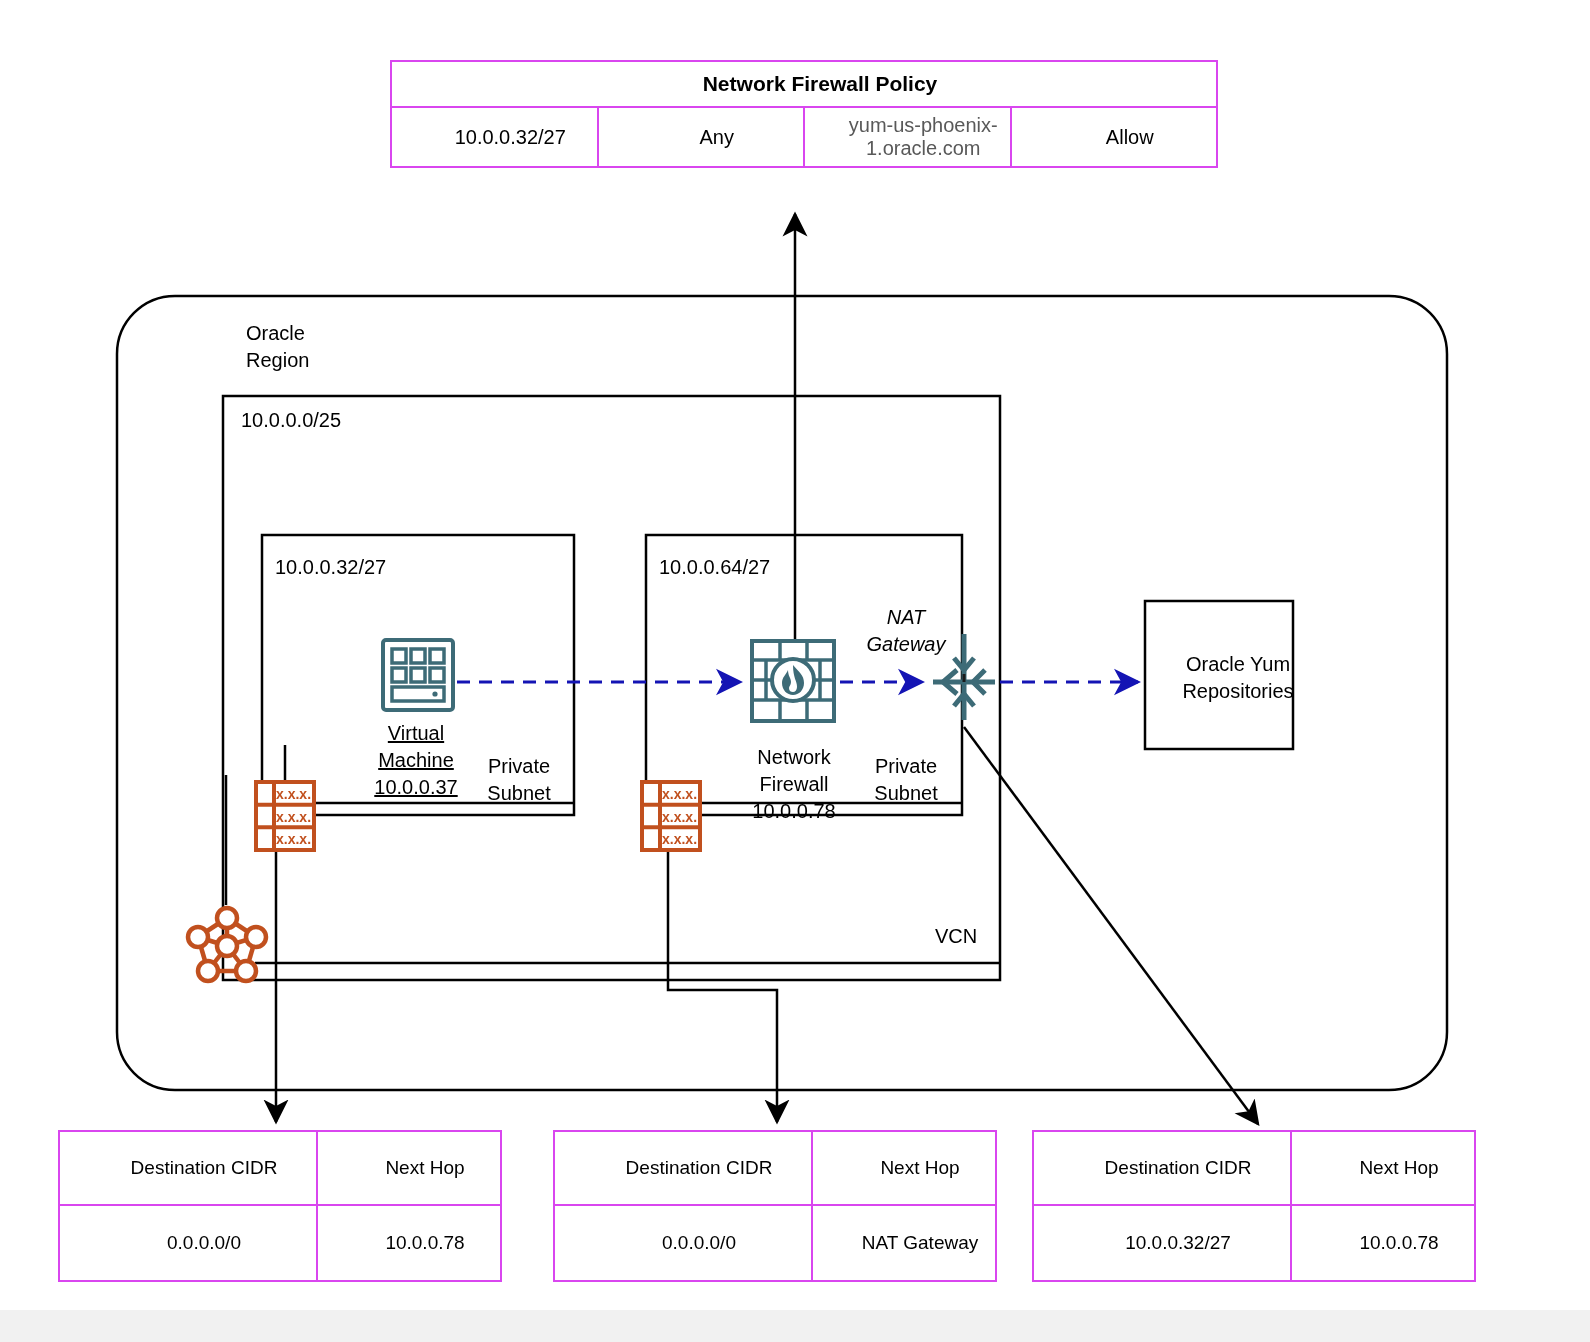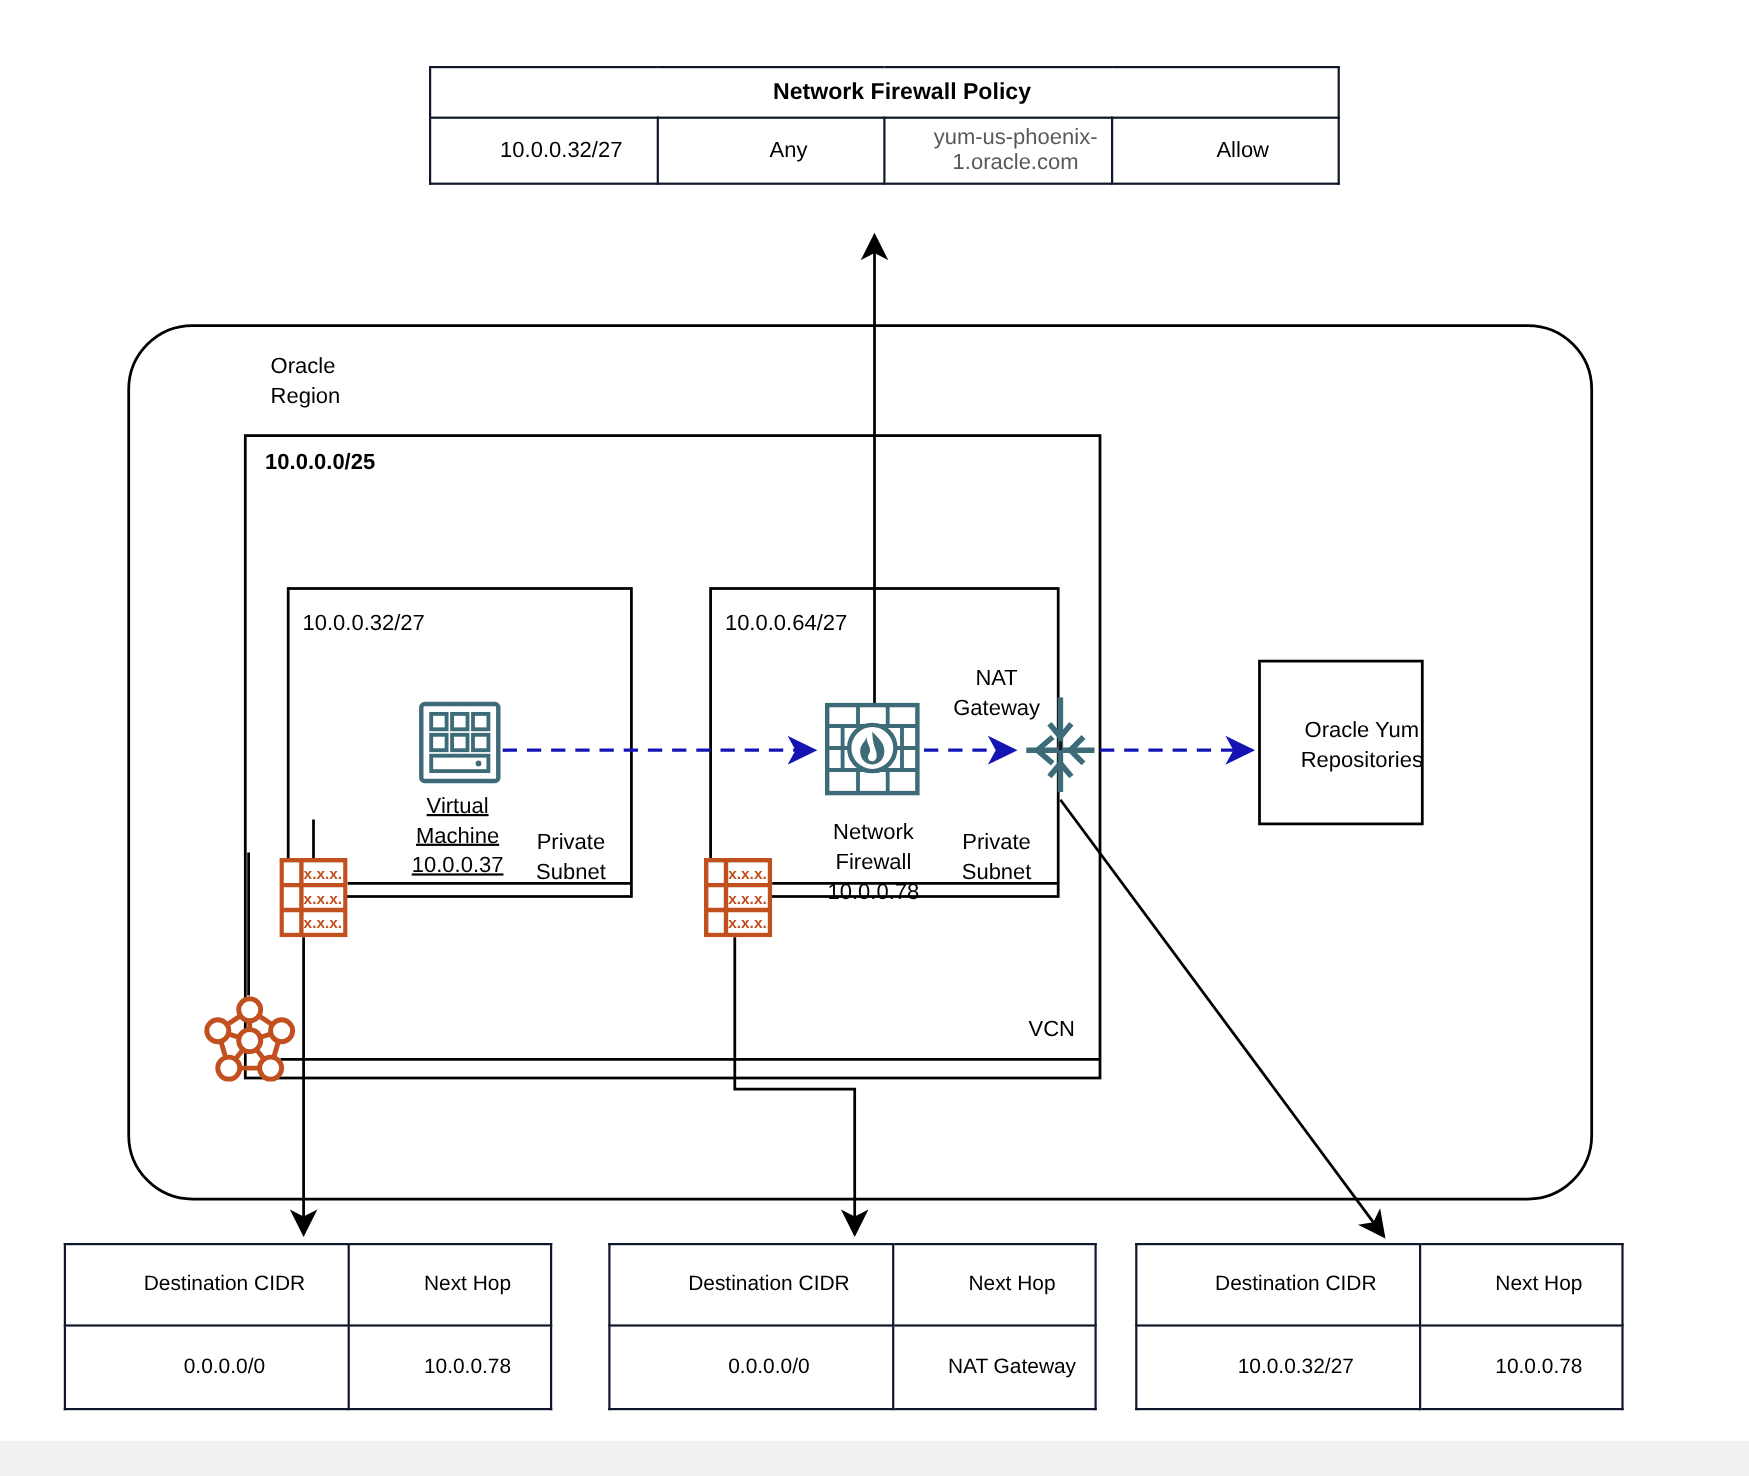--- a/index.html
+++ b/index.html
@@ -22,21 +22,21 @@
     height: 1342px;
   }
   
   .dtable {
     position: absolute;
     border-collapse: collapse;
     background: #ffffff;
     table-layout: fixed;
   }
   .dtable td, .dtable th {
-    border: 2px solid #0f172a;
+    border: 2px solid #d946ef;
     text-align: center;
     vertical-align: middle;
     font-weight: normal;
     color: #000000;
     background: #ffffff;
     padding-left: 33px;
   }
   
   #fw-policy {
     left: 390px;
@@ -63,25 +63,25 @@
 
   
   .lbl {
     position: absolute;
     color: #000000;
     font-size: 20px;
     line-height: 27px;
     white-space: pre-line;
   }
   #lbl-region      { left: 246px; top: 320px; }
-  #lbl-vcn-cidr    { left: 241px; top: 407px; font-weight: bold; }
+  #lbl-vcn-cidr    { left: 241px; top: 407px; }
   #lbl-sub1-cidr   { left: 275px; top: 554px; }
   #lbl-sub2-cidr   { left: 659px; top: 554px; }
   #lbl-vcn         { left: 935px; top: 923px; }
-  #lbl-nat         { left: 866px; top: 604px; text-align: center; width: 80px;}
+  #lbl-nat         { left: 866px; top: 604px; text-align: center; width: 80px; font-style: italic;}
   #lbl-yum         { left: 1172px; top: 651px; width: 132px; text-align: center; }
   #lbl-vm          { left: 360px; top: 720px; width: 112px; text-align: center; text-decoration: underline; }
   #lbl-fw          { left: 736px; top: 744px; width: 116px; text-align: center; }
   #lbl-priv1       { left: 477px; top: 753px; width: 84px; text-align: center; }
   #lbl-priv2       { left: 866px; top: 753px; width: 80px; text-align: center; }
 
   
   .icon-wrap { position: absolute; }
   #icon-rt-a { left: 254px; top: 780px; width: 62px;  height: 72px; }
   #icon-rt-b { left: 640px; top: 780px; width: 62px;  height: 72px; }

